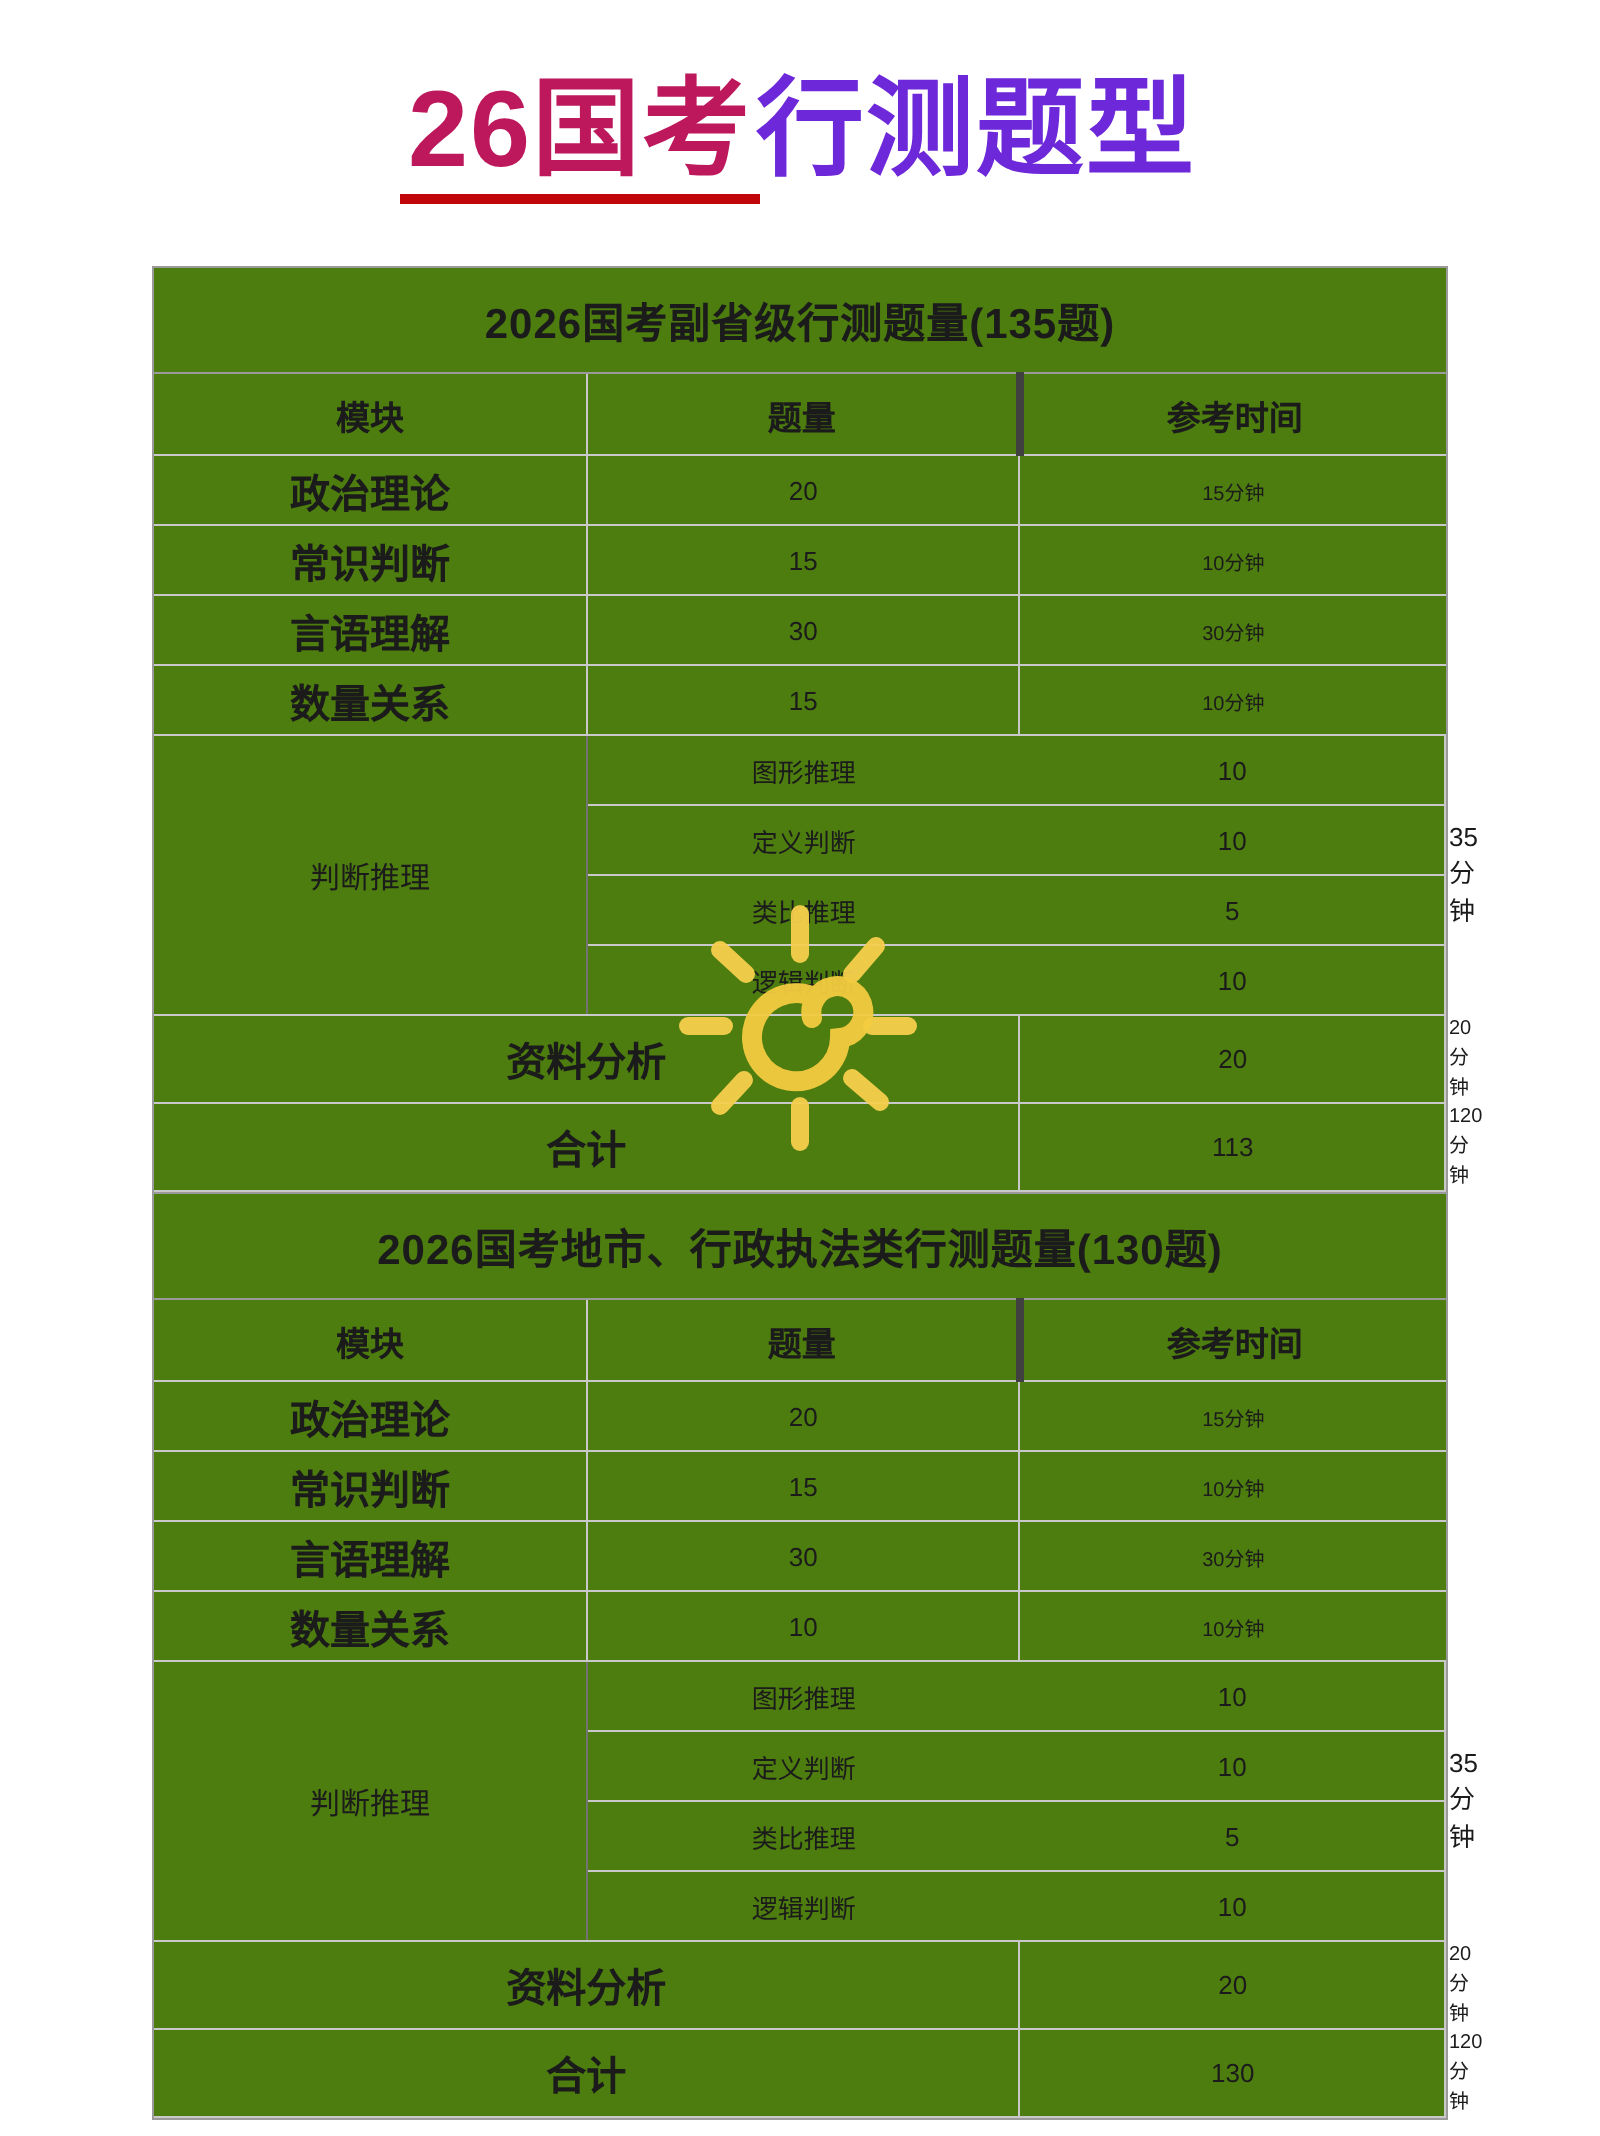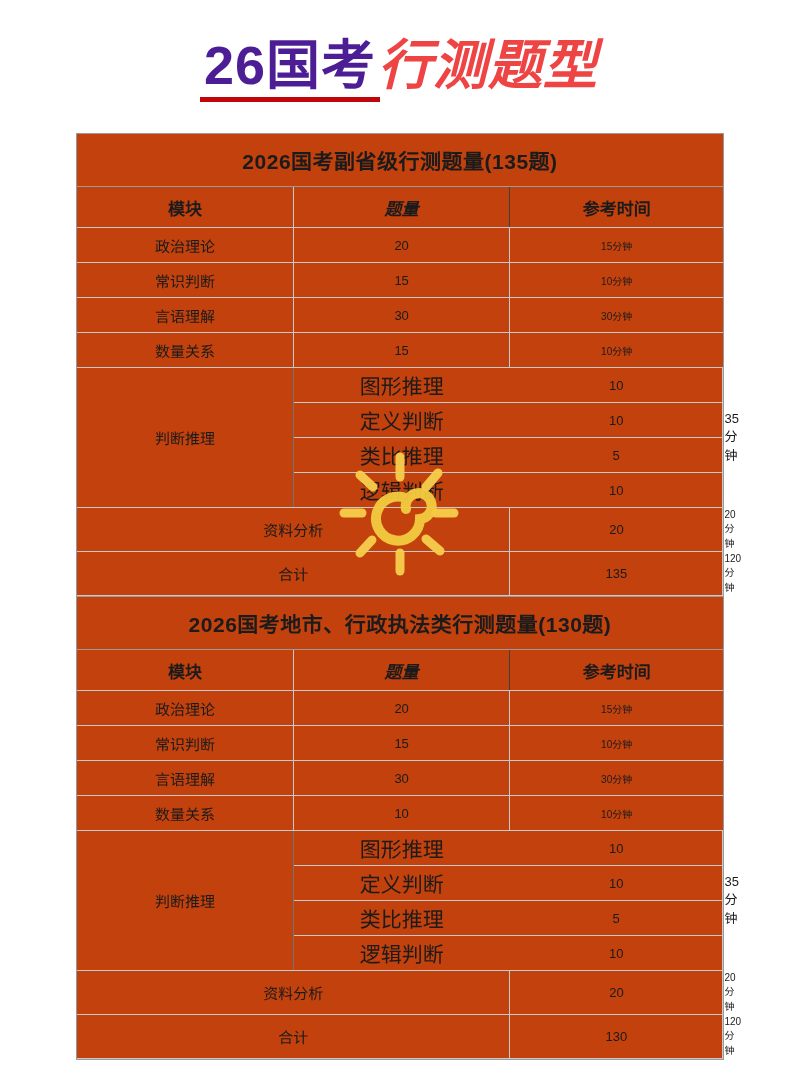--- a/index.html
+++ b/index.html
@@ -28,48 +28,47 @@
     display: inline-block;
     position: relative;
     font-size: 54px;
     line-height: 62px;
     font-weight: 700;
     letter-spacing: 1px;
     font-family: "Liberation Sans", "DejaVu Sans", sans-serif;
     white-space: nowrap;
   }
   .title .red {
-    color: #4c1d95;
+    color: #be185d;
     position: relative;
     display: inline-block;
     padding: 0 2px;
   }
   .title .red::after {
     content: "";
     position: absolute;
     left: -2px;
     right: -2px;
     bottom: -6px;
     height: 5px;
     background: #c1060b;
   }
   .title .black {
-    color: #ef4444;
+    color: #6d28d9;
     display: inline-block;
-    font-style: italic;
   }
 
   
   .table-block {
     position: absolute;
     left: 76px;
     width: 648px;
     border: 1px solid #9a9a9a;
     box-sizing: border-box;
-    background: #c2410c;
+    background: #4d7c0f;
   }
   #table-one { top: 133px; }
   #table-two { top: 596px; }
 
   table {
     border-collapse: collapse;
     width: 100%;
     table-layout: fixed;
   }
   td, th {
@@ -88,30 +87,30 @@
     padding: 4px 0;
     letter-spacing: 0.5px;
   }
   .head-row td {
     font-size: 17px;
     font-weight: 700;
     height: 38px;
     border-left: none;
     border-right: none;
   }
-  .head-row td.col-sep { border-left: 1px solid #c9c9c9; border-right: 1px solid #404040; font-style: italic; }
+  .head-row td.col-sep { border-left: 1px solid #c9c9c9; border-right: 4px solid #404040; }
   .data-row td {
     font-size: 15px;
     height: 32px;
     border-left: none;
     border-right: none;
   }
   .data-row td.col-sep { border-left: 1px solid #c9c9c9; border-right: 1px solid #c9c9c9; }
-  td.module { font-size: 15px; }
-  td.sub-label { font-size: 21px; }
+  td.module { font-size: 20px; font-weight: bold; }
+  td.sub-label { font-size: 13px; }
   td.num { font-size: 13px; margin-left: 23px; }
   td.time { font-size: 10px; }
   td.group-label { font-size: 15px; border-right: 1px solid #737373; }
   td.group-time { font-size: 13px; border-left: 1px solid #c9c9c9; }
   .nowrap { white-space: nowrap; }
 
   
   .sun {
     position: absolute;
     left: 330px;
@@ -187,21 +186,21 @@
       <td class="num">10</td>
     </tr>
 
     <tr class="data-row">
       <td class="module" colspan="2">资料分析</td>
       <td class="num col-sep">20</td>
       <td class="time">20分钟</td>
     </tr>
     <tr class="data-row">
       <td class="module" colspan="2">合计</td>
-      <td class="num col-sep">135</td>
+      <td class="num col-sep">113</td>
       <td class="time">120分钟</td>
     </tr>
   </tbody>
     </table>
 </div>
 
 <div class="sun">
   <svg viewBox="0 0 140 140" width="140" height="140" xmlns="http://www.w3.org/2000/svg">
     <g stroke="#f7cf4d" stroke-width="9" stroke-linecap="round" fill="none" opacity="0.95">
       <line x1="70" y1="10" x2="70" y2="30"></line>

